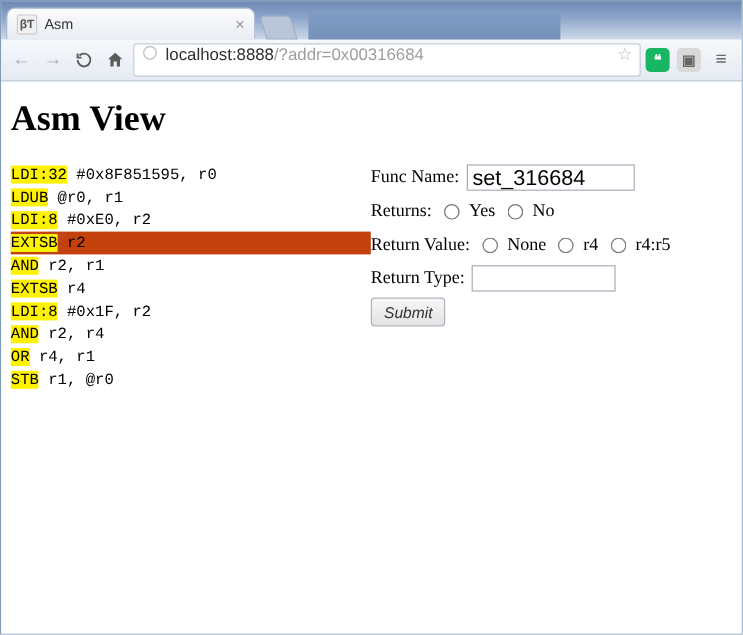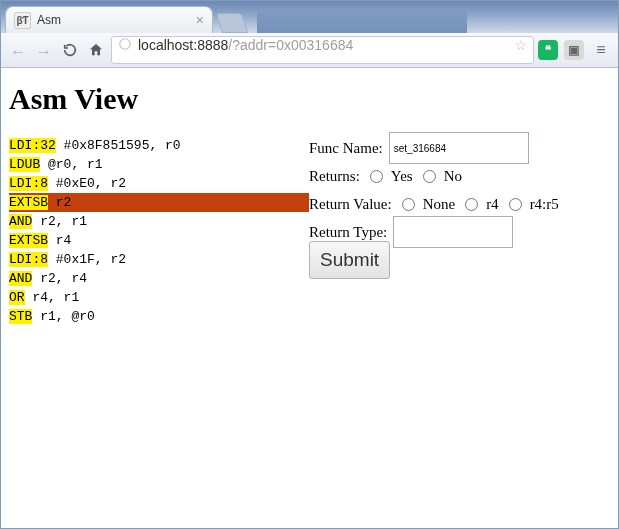--- a/index.html
+++ b/index.html
@@ -151,44 +151,45 @@
   .form-row {
     display: flex;
     align-items: center;
     gap: 6px;
     margin-bottom: 4px;
     height: 24px;
   }
   .form-row label.lbl { white-space: nowrap; }
   .txtinput {
     border: 1px solid #a7aeb8;
-    height: 32px;
+    height: 22px;
     padding: 0 4px;
     font-family: Arial, sans-serif;
-    font-size: 10px;
+    font-size: 18px;
     width: 130px;
     box-sizing: border-box;
   }
   .pmbtn {
     width: 22px; height: 22px;
     background: linear-gradient(#f7f7f7, #e3e3e3);
     border: 1px solid #aeb3bb;
     border-radius: 3px;
     font-size: 13px;
     display: inline-flex; align-items: center; justify-content: center;
     color: #333;
   }
   .submit {
-    height: 38px;
+    height: 24px;
     padding: 0 10px;
     background: linear-gradient(#f7f7f7, #e3e3e3);
     border: 1px solid #aeb3bb;
     border-radius: 3px;
-    font-size: 19px;
+    font-size: 13px;
     color: #333;
+    font-style: italic;
   }
   .radio { accent-color: #555; margin: 0 2px 0 4px; }
 </style>
 </head>
 <body>
 
 <div class="chrome-frame">
 
   <div class="tab-strip">
     <div class="tab">

